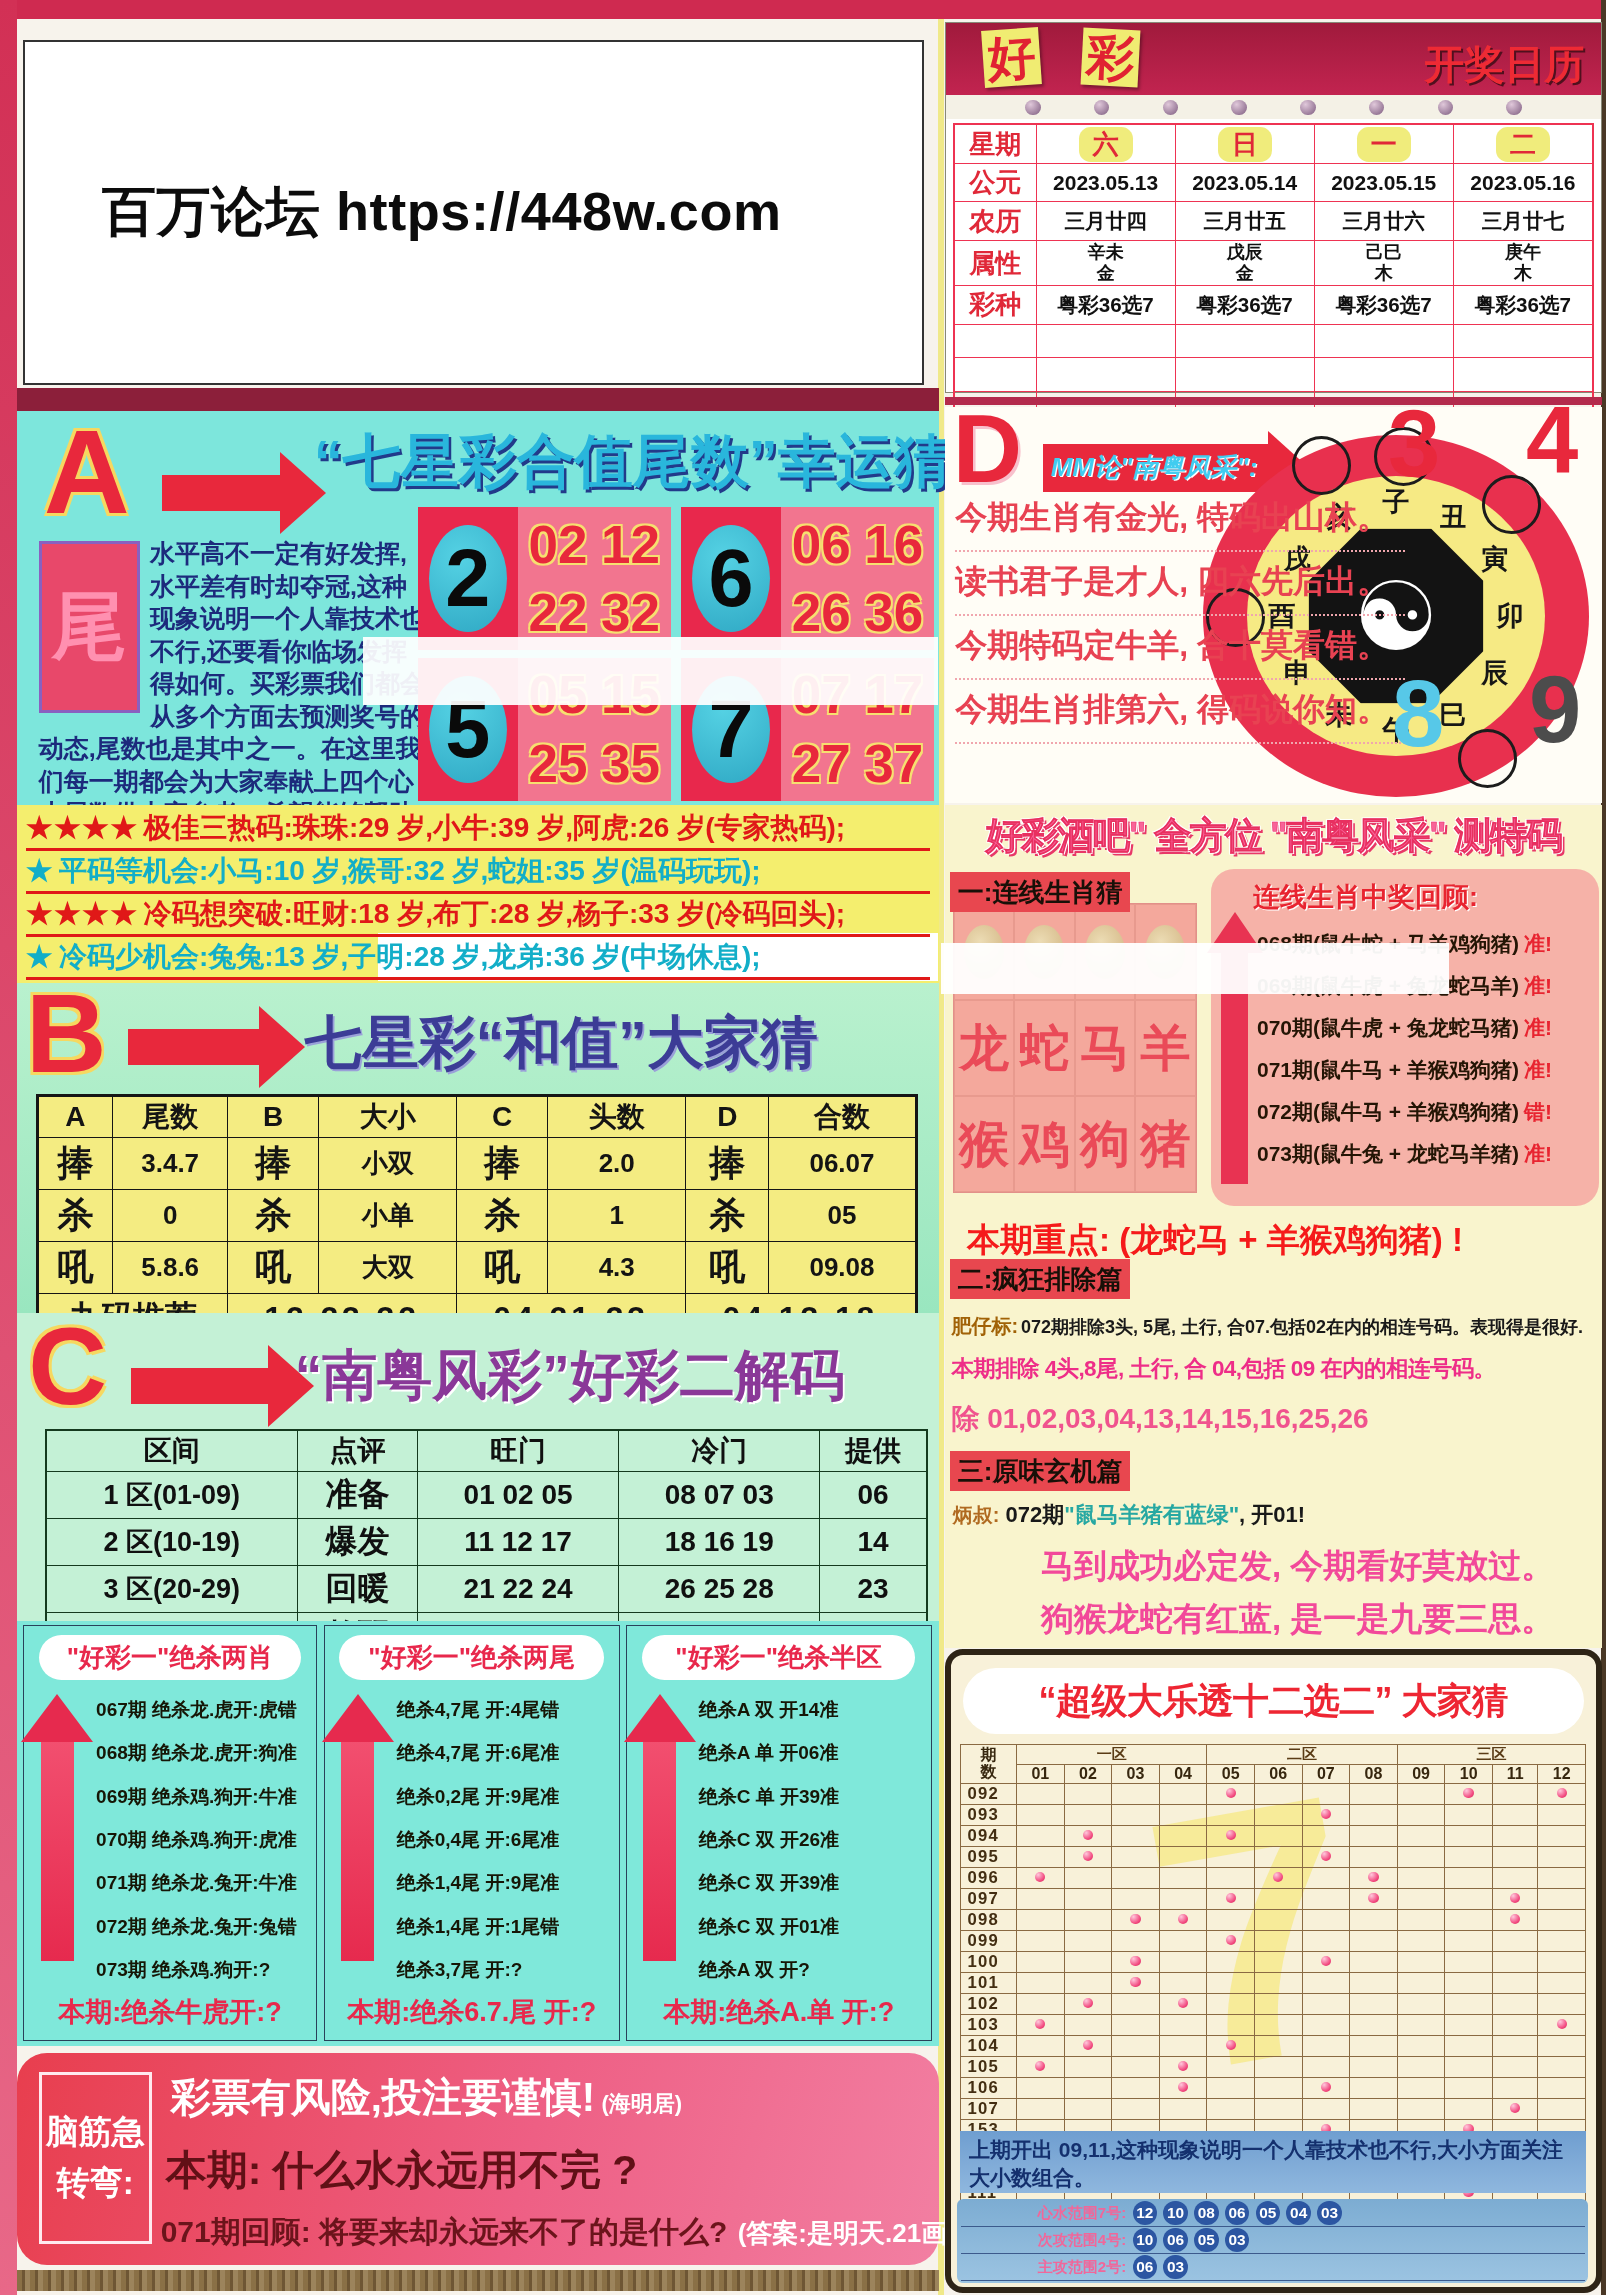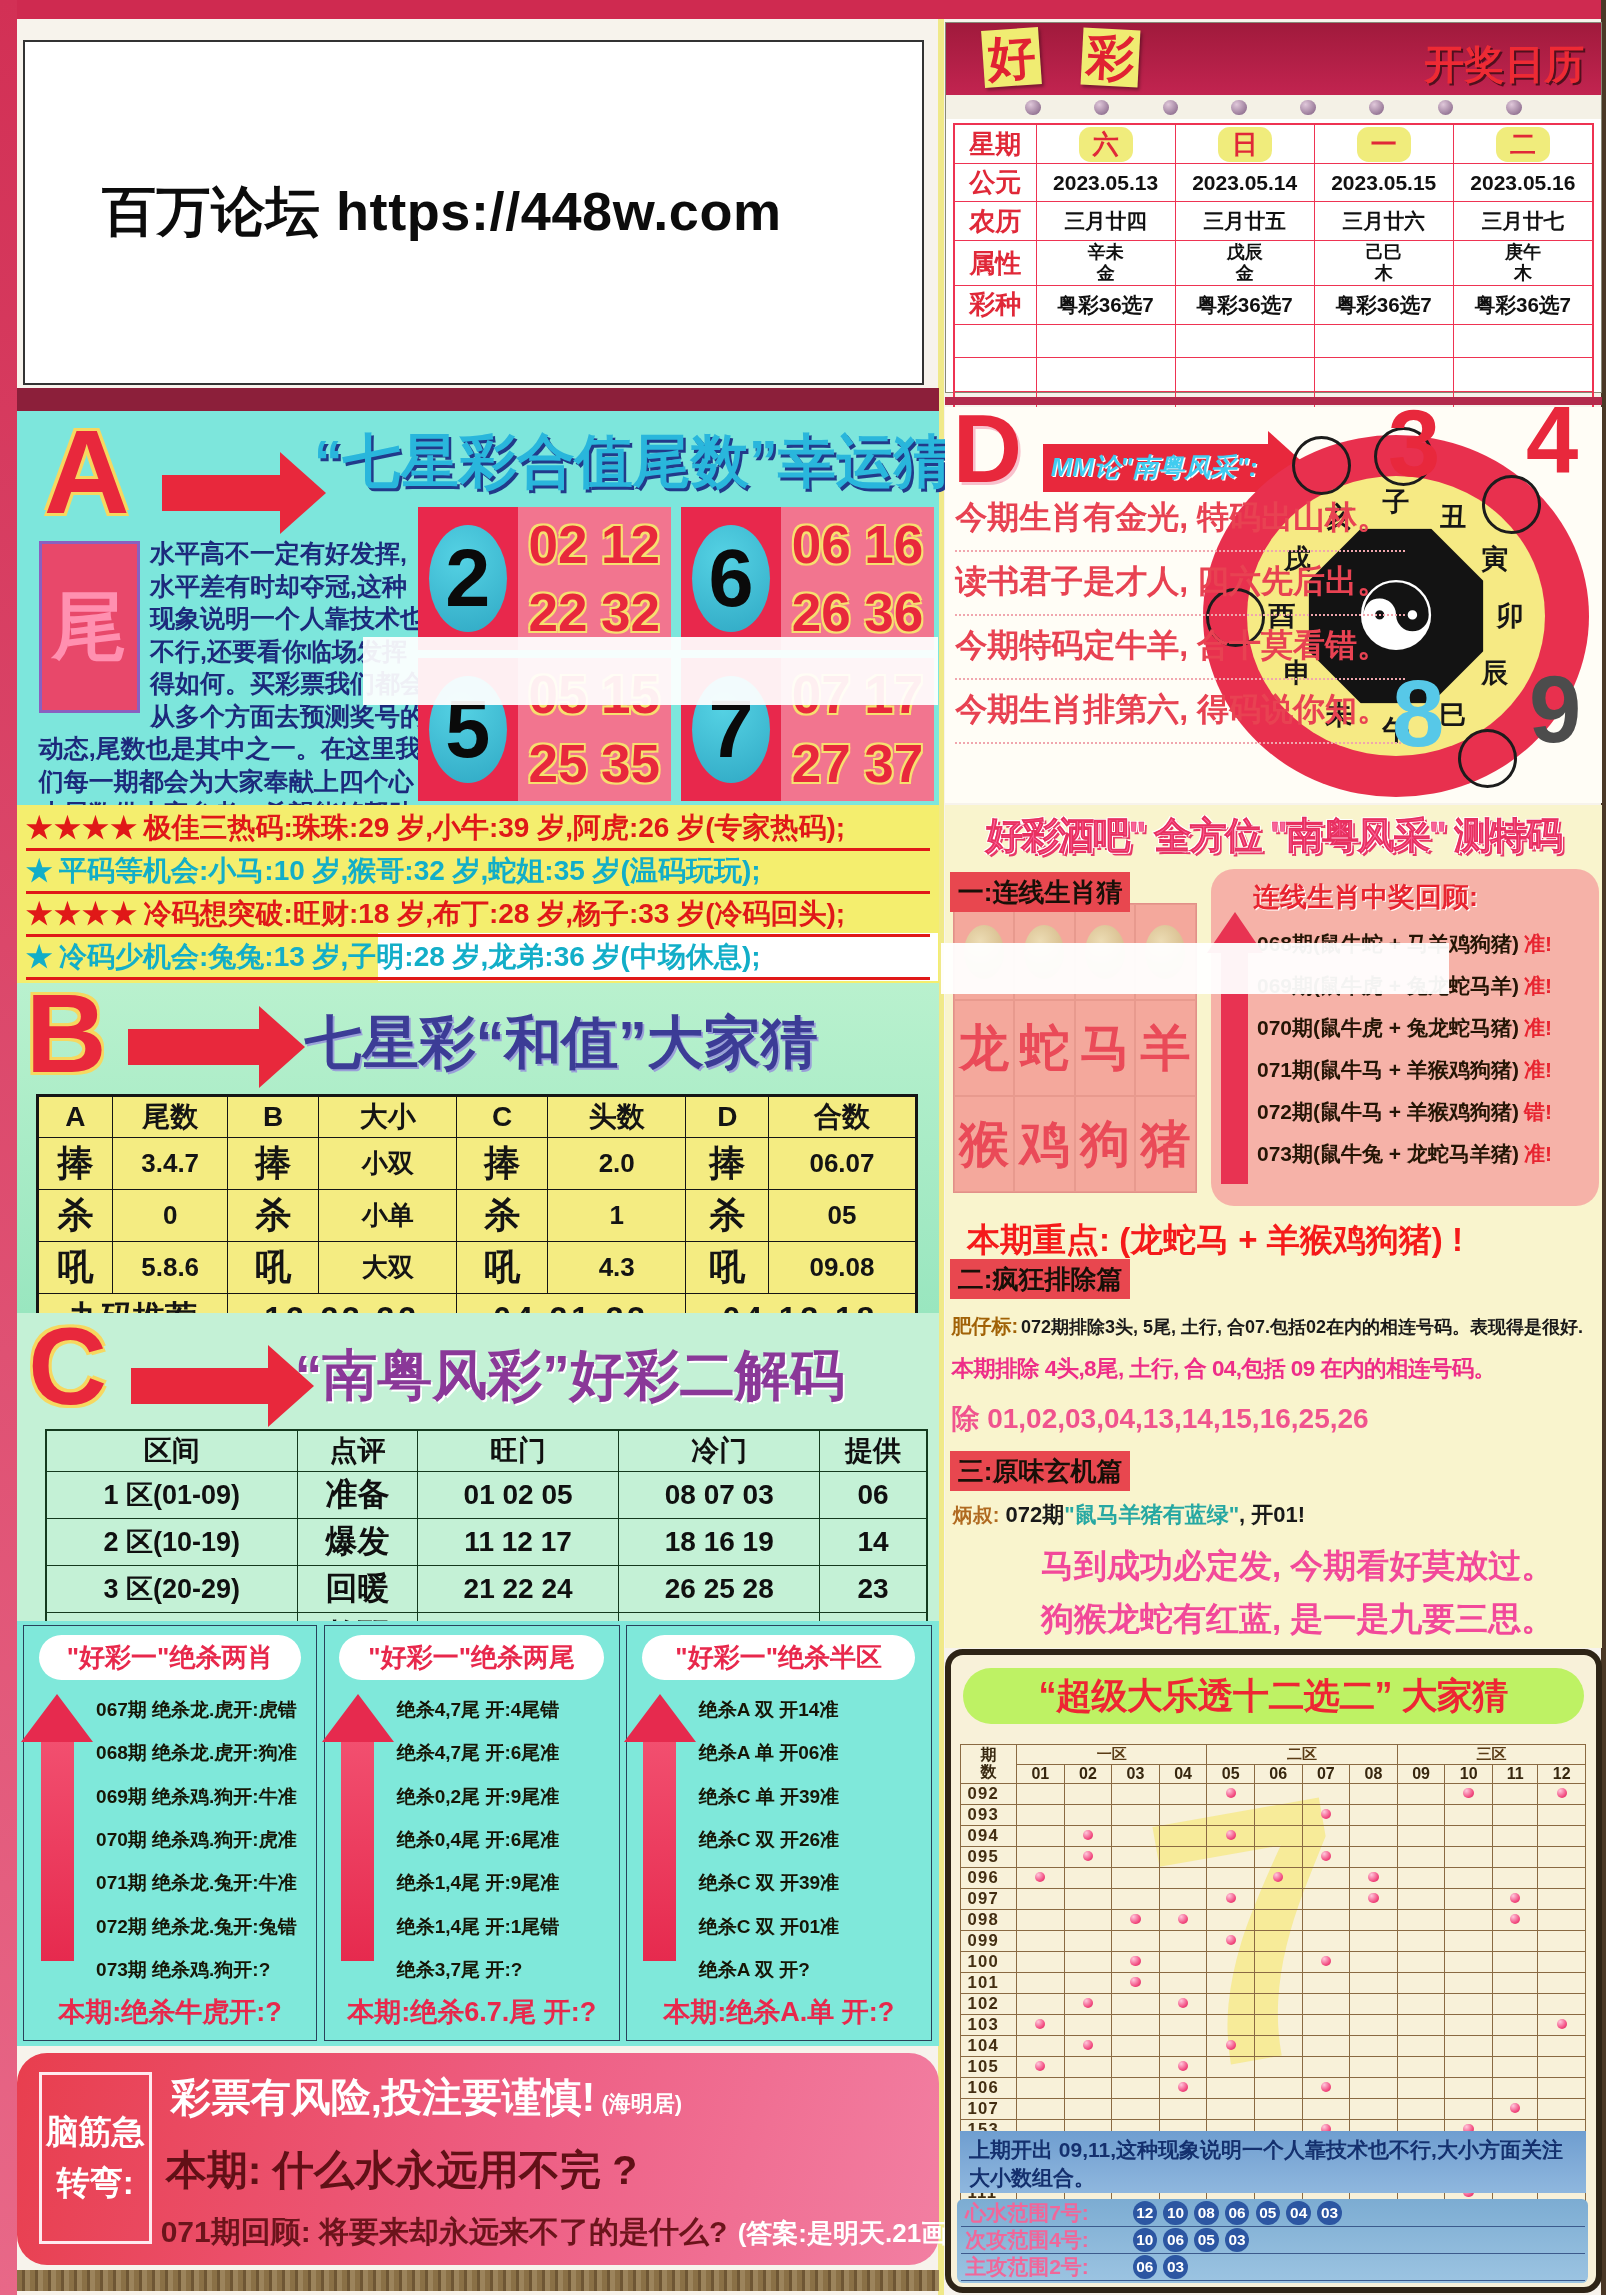--- a/index.html
+++ b/index.html
@@ -150,32 +150,32 @@
   .ftxt{color:#191919;font-size:18px;}
   .exc1{position:absolute;left:6.4px;top:548px;color:#ee2d88;font-size:22.5px;font-weight:900;white-space:nowrap;letter-spacing:-0.6px;}
   .exc2{position:absolute;left:6.4px;top:595px;color:#f0538e;font-size:28px;font-weight:900;white-space:nowrap;}
   .bing{position:absolute;left:7.7px;top:695px;font-size:22px;font-weight:900;white-space:nowrap;color:#191919;}
   .bq{color:#27a8a2;}
   .bar-poem{position:absolute;left:96px;color:#f2499a;font-size:33px;font-weight:900;white-space:nowrap;}
   .p2a{top:739px;} .p2b{top:792px;}
   
   .lotto{left:945px;top:1649px;width:657px;height:644px;border:6.4px solid #2e2416;border-radius:18px;background:#f8f1d9;box-sizing:border-box;}
   .l-watermark{position:absolute;left:206px;top:71px;font-size:360px;font-weight:900;color:rgba(246,230,90,.5);transform:rotate(-10deg);z-index:0;}
-  .l-title{position:absolute;left:11.6px;top:13px;width:621px;height:56px;background:#bef264;border-radius:33px;display:flex;align-items:center;justify-content:center;font-size:36px;font-weight:900;color:#ee2633;letter-spacing:-0.6px;z-index:1;white-space:nowrap;}
+  .l-title{position:absolute;left:11.6px;top:13px;width:621px;height:66px;background:#ffffff;border-radius:33px;display:flex;align-items:center;justify-content:center;font-size:36px;font-weight:900;color:#ee2633;letter-spacing:-0.6px;z-index:1;white-space:nowrap;}
   .l-table{position:absolute;left:9px;top:89px;width:626px;border-collapse:collapse;z-index:1;}
   .l-table td{border:1.3px solid #8a6a42;text-align:center;padding:0;}
   .lp-head{width:55px;font-size:16px;font-weight:900;color:#37270f;line-height:1.05;}
   .l-zone{font-size:15px;font-weight:900;color:#5a3c16;height:15.4px;}
   .l-col{font-size:16px;font-weight:900;color:#37270f;height:16.7px;}
   .l-period{font-size:16.7px;font-weight:900;color:#432e12;height:15.4px;text-align:left !important;padding-left:6.4px !important;letter-spacing:1.3px;}
   .l-dot{display:inline-block;width:10.3px;height:10.3px;border-radius:50%;background:radial-gradient(circle at 32% 28%,#ffc8dc,#f2487e 65%,#c82a5a);}
   .l-note{position:absolute;left:9px;top:476px;width:626px;height:62px;background:linear-gradient(#6f9ed0,#8fb7de);color:#14306e;font-size:21px;font-weight:900;line-height:1.35;padding:5.1px 9px;box-sizing:border-box;z-index:1;}
   .l-ranges{position:absolute;left:6.4px;top:544px;width:631px;height:84px;background:linear-gradient(#7cacd2,#9cc4e2);border-radius:6.4px;z-index:1;padding:1.3px 3.9px;box-sizing:border-box;}
   .l-range{display:flex;align-items:center;height:26px;border-bottom:1.9px solid #3c5a8c;padding:0 3.9px;gap:6.4px;}
-  .lr-label{color:#f0679a;font-size:21px;font-weight:900;width:161px;white-space:nowrap;}
+  .lr-label{color:#f0679a;font-size:15px;font-weight:900;width:161px;white-space:nowrap;text-align:right;}
   .lr-ball{width:24.4px;height:24.4px;border-radius:50%;background:#2c56a2;color:#fff;display:flex;align-items:center;justify-content:center;font-size:15.4px;font-weight:900;flex:0 0 auto;}
 </style>
 </head>
 <body>
 
 <div id="page">
   <div class="abs top-strip"></div>
   <div class="abs left-strip"></div>
   <div class="abs right-strip"></div>
   <div class="abs mid-strip"></div>

